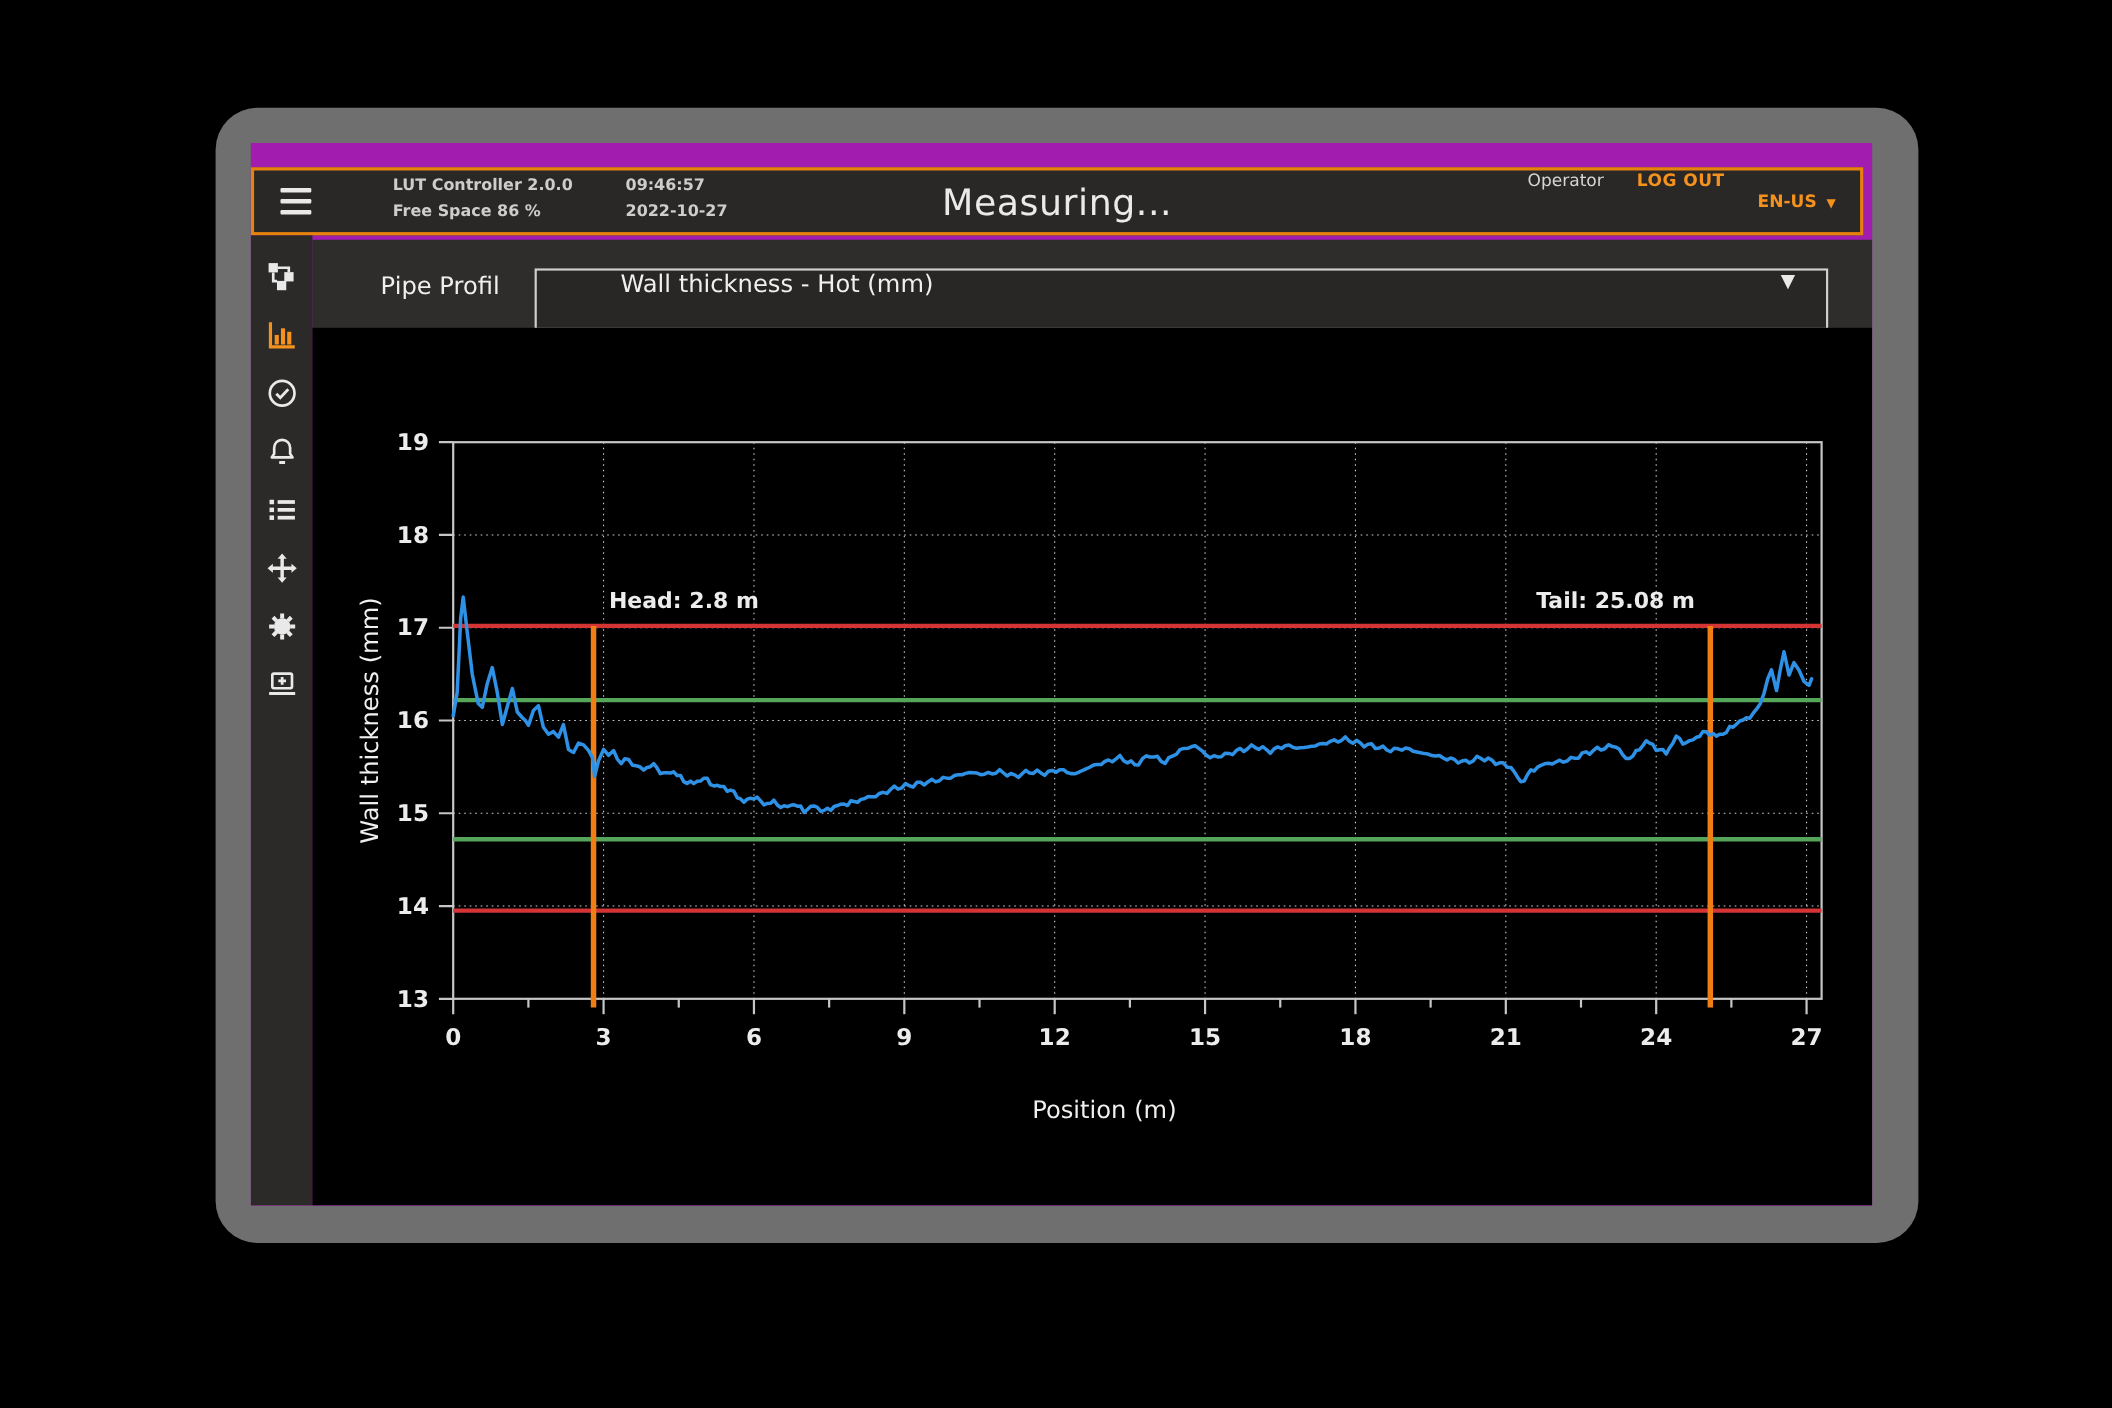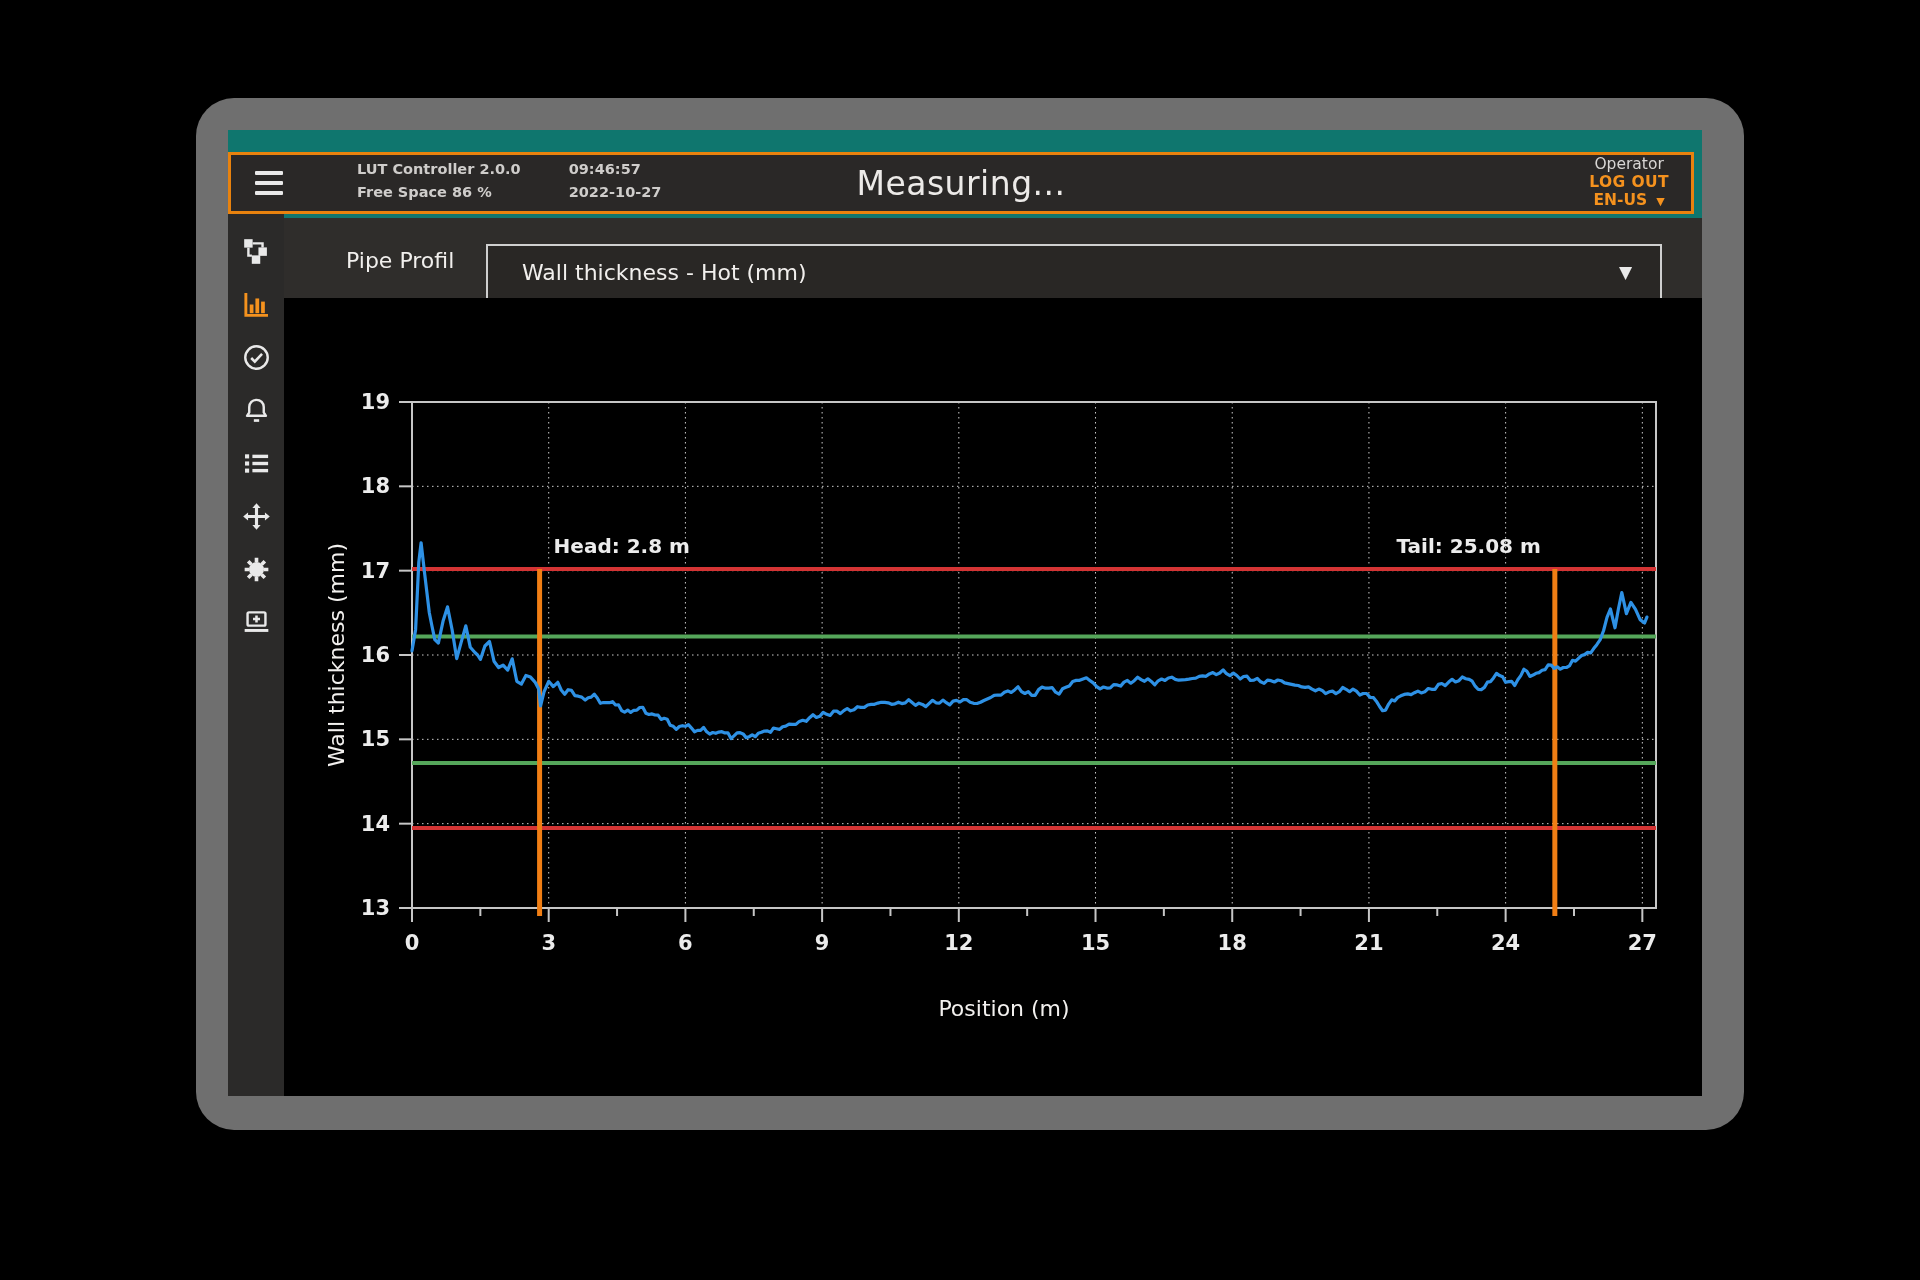--- a/index.html
+++ b/index.html
@@ -1,51 +1,51 @@
 <!DOCTYPE html>
 <html><head>
 <meta charset="utf-8">
 <style>
   html,body{margin:0;padding:0;background:#000;}
   .stage{position:relative;width:1920px;height:1280px;background:#000;overflow:hidden;
          font-family:"DejaVu Sans","Liberation Sans",sans-serif;color:#e6e4e2;}
   .frame{position:absolute;left:196px;top:98px;width:1548px;height:1032px;
          background:#6f6f6f;border-radius:38px;}
-  .screen{position:absolute;left:32px;top:32px;right:42px;bottom:34px;background:#0f766e;overflow:hidden;}
+  .screen{position:absolute;left:32px;top:32px;right:42px;bottom:34px;background:#a21caf;overflow:hidden;}
 
   
   .header{position:absolute;left:0;top:22px;width:1466px;height:62px;background:#2a2827;
           border:3px solid #e8820e;box-sizing:border-box;display:flex;align-items:center;}
   .hamburger{position:absolute;left:24px;top:16px;width:28px;height:24px;display:flex;
              flex-direction:column;justify-content:space-between;cursor:pointer;}
   .hamburger span{display:block;height:4px;background:#e9e9e9;border-radius:1px;}
   .sysinfo{position:absolute;left:126px;top:6px;display:grid;grid-template-columns:auto auto;
            grid-column-gap:48px;grid-row-gap:7px;font-size:14.5px;font-weight:bold;color:#cfcdcb;}
   .status-center{position:absolute;left:0;right:0;top:0;height:56px;display:flex;align-items:center;
                  justify-content:center;font-size:33px;color:#eceae8;letter-spacing:.5px;pointer-events:none;}
-  .header-right{position:absolute;right:22px;top:0;height:56px;display:flex;align-items:center;font-size:15.5px;flex-direction:column;}
+  .header-right{position:absolute;right:22px;top:0;height:56px;display:flex;gap:30px;font-size:15.5px;}
   .operator{color:#d8d6d4;}
   .logout{color:#f5921e;font-weight:bold;letter-spacing:.4px;cursor:pointer;}
   .lang{color:#f5921e;font-weight:bold;display:flex;align-items:center;gap:9px;cursor:pointer;}
   .lang .caret{font-size:11px;transform:translateY(1px);}
 
   
   .sidebar{position:absolute;left:0;top:84px;bottom:0;width:56px;background:#2b2a29;
            display:flex;flex-direction:column;align-items:center;padding-top:22px;box-sizing:border-box;gap:22px;}
   .side-item{width:32px;height:31px;display:flex;align-items:center;justify-content:center;color:#e9e9e9;cursor:pointer;}
   .side-item.active{color:#f5921e;}
   .side-item svg{width:29px;height:29px;display:block;}
 
   
   .profile-row{position:absolute;left:56px;top:88px;right:0;height:84px;background:#2f2d2b;}
   .profile-label{position:absolute;left:62px;top:0;height:84px;display:flex;align-items:center;
                  font-size:22px;color:#f1efed;}
   .profile-select{position:absolute;left:202px;top:26px;width:1176px;height:56px;background:#292725;
-                  border:2px solid #cfcfcf;box-sizing:border-box;display:flex;align-items:center;
-                  cursor:pointer;}
+                  border:2px solid #cfcfcf;box-sizing:border-box;display:flex;
+                  cursor:pointer;padding-left:42px;}
   .profile-select .value{margin-left:34px;font-size:22px;color:#f1efed;}
   .profile-select .caret{position:absolute;right:28px;color:#e9e9e9;font-size:17px;}
 
   
   .main{position:absolute;left:56px;top:168px;right:0;bottom:0;background:#000;}
   .main svg{position:absolute;left:0;top:0;}
 </style>
 </head>
 <body>
 

